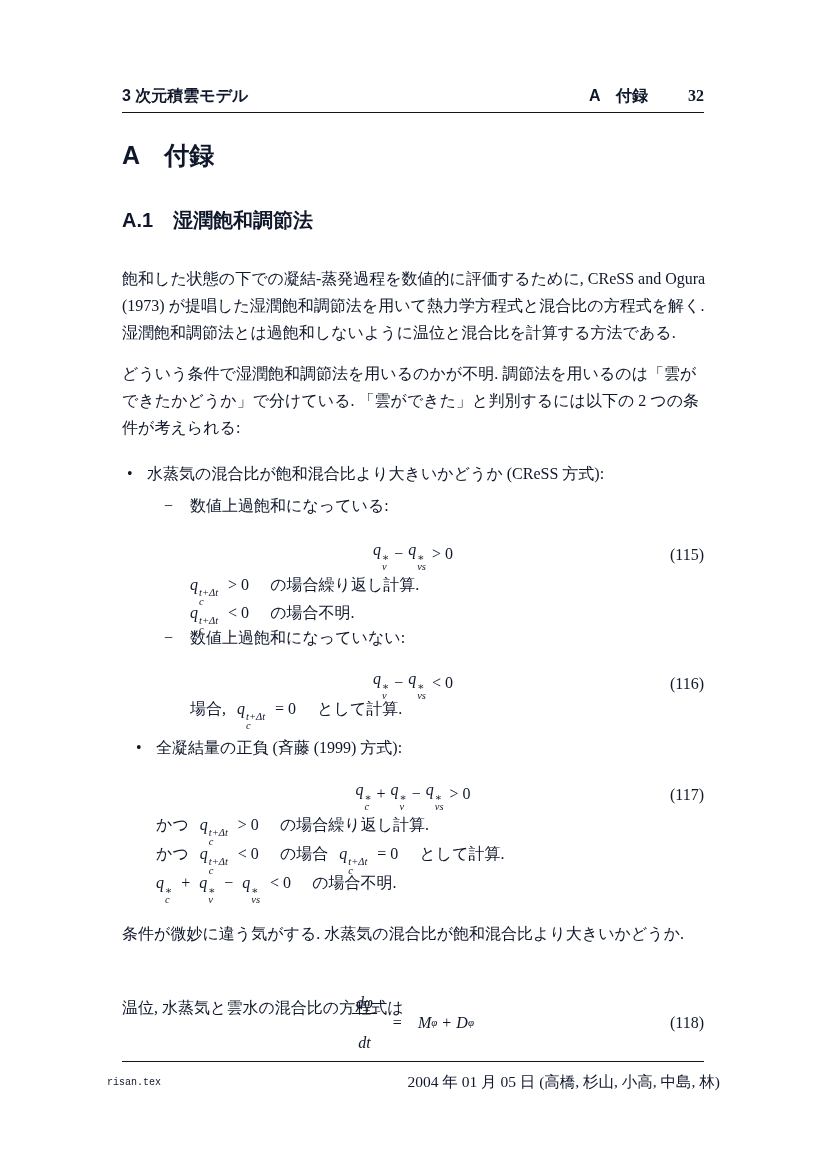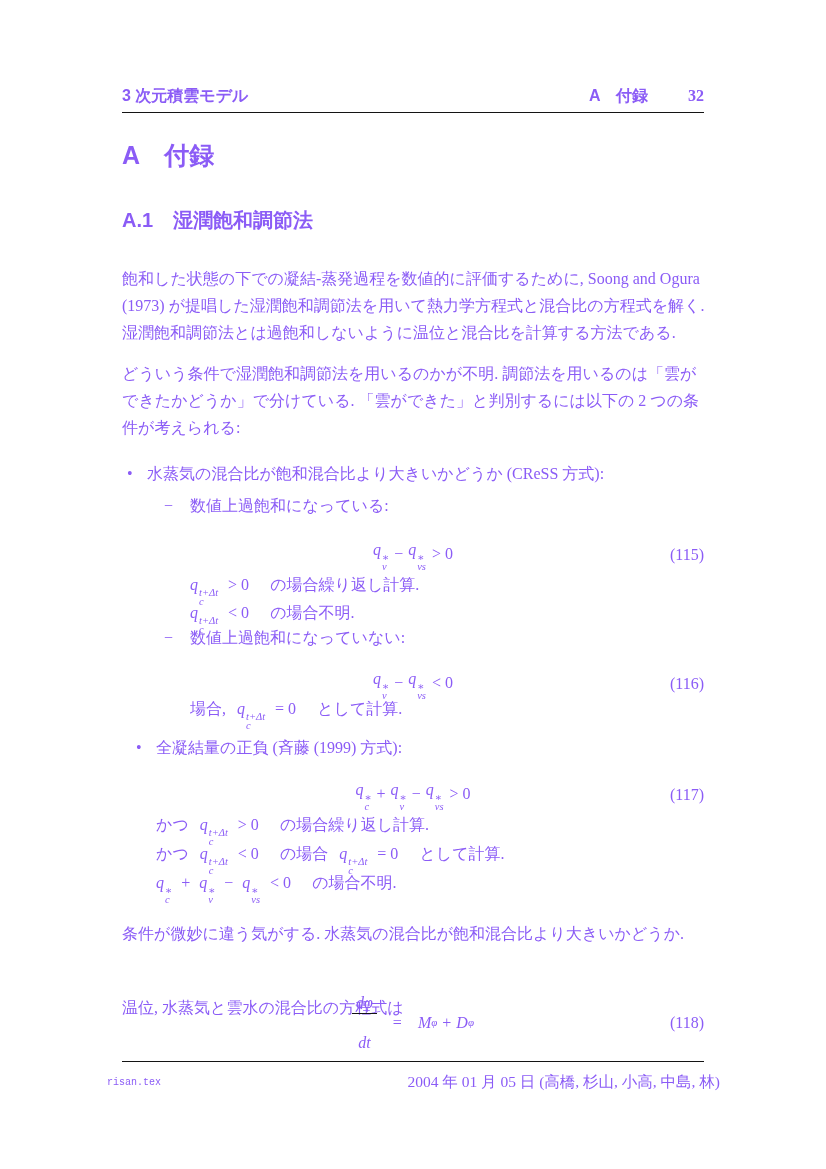--- a/index.html
+++ b/index.html
@@ -1,19 +1,19 @@
 <!DOCTYPE html>
 <html><head>
 <meta charset="utf-8">
 <style>
   html,body { margin:0; padding:0; background:#ffffff; }
   .page {
     position:relative; width:826px; height:1169px; background:#ffffff;
     font-family:"Liberation Serif","DejaVu Serif",serif;
-    font-size:16px; color:#8b5cf6; overflow:hidden;
+    font-size:16px; color:#0f172a; overflow:hidden;
   }
   .abs { position:absolute; }
 
   
   .hdr { font-family:"Liberation Sans","DejaVu Sans",sans-serif; font-weight:bold; font-size:16px; line-height:20px; }
   .hdr-right { display:flex; align-items:baseline; }
   .pgnum { margin-left:40px; font-family:"Liberation Serif",serif; }
   .rule { height:1px; background:#141414; }
   .ft { font-size:15.5px; line-height:20px; }
   .ft-mono { font-family:"Liberation Mono","DejaVu Sans Mono",monospace; font-size:10px; }
@@ -62,21 +62,21 @@
   <div class="abs hdr hdr-right" style="right:122px; top:86px;">
     <span>A　付録</span>
     <span class="pgnum">32</span>
   </div>
   <div class="abs rule" style="left:122px; top:112px; width:582px;"></div>
 
   <div class="abs title" style="left:122px; top:140px;">A　付録</div>
   <div class="abs section" style="left:122px; top:208px;">A.1　湿潤飽和調節法</div>
 
   <div class="abs para" style="left:122px; top:265px;">
-    <span class="tline">飽和した状態の下での凝結-蒸発過程を数値的に評価するために, Soong and Ogura</span>
+    <span class="tline">飽和した状態の下での凝結-蒸発過程を数値的に評価するために, CReSS and Ogura</span>
     <span class="tline">(1973) が提唱した湿潤飽和調節法を用いて熱力学方程式と混合比の方程式を解く.</span>
     <span class="tline">湿潤飽和調節法とは過飽和しないように温位と混合比を計算する方法である.</span>
   </div>
 
   <div class="abs para" style="left:122px; top:360px;">
     <span class="tline">どういう条件で湿潤飽和調節法を用いるのかが不明. 調節法を用いるのは「雲が</span>
     <span class="tline">できたかどうか」で分けている. 「雲ができた」と判別するには以下の 2 つの条</span>
     <span class="tline">件が考えられる:</span>
   </div>
 

